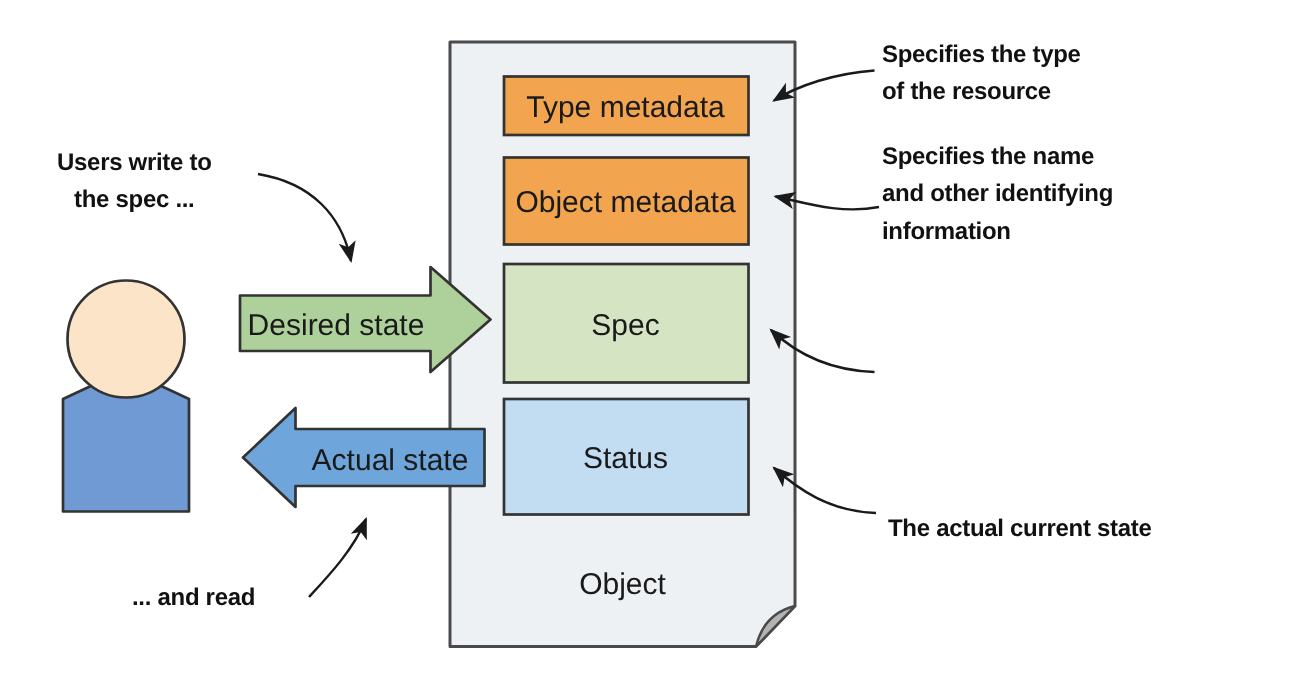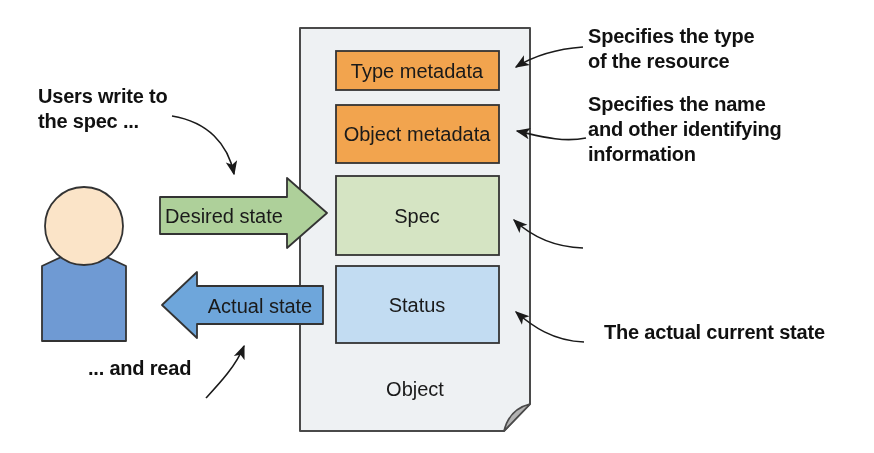--- a/index.html
+++ b/index.html
@@ -1,19 +1,19 @@
 <!DOCTYPE html>
 <html><head>
 <meta charset="utf-8">
 <style>
   html,body{margin:0;padding:0;}
   body{background:#ffffff;font-family:"Liberation Sans",sans-serif;}
   #stage{position:relative;width:874px;height:453px;background:#ffffff;overflow:hidden;}
   #stage svg{position:absolute;left:0;top:0;}
-  .annot{position:absolute;font-weight:bold;font-size:20px;line-height:25px;
+  .annot{position:absolute;font-weight:bold;font-size:16px;line-height:25px;
          color:#111111;letter-spacing:-0.2px;white-space:nowrap;}
   .annot .line{display:block;}
   .shape-label{font-family:"Liberation Sans",sans-serif;font-size:20px;fill:#1a1a1a;}
   .curve{fill:none;stroke-width:1.6px;}
 </style>
 </head>
 <body>
 
 <div id="stage">
 
@@ -50,38 +50,38 @@
     <text x="260" y="313" text-anchor="middle" class="shape-label">Actual state</text>
 
     <path class="curve" d="M172,116 C208,122 228,144 234,174" marker-end="url(#ah)" stroke="#1a1a1a"></path>
     <path class="curve" d="M206,398 C219,384 236,366 244,346" marker-end="url(#ah)" stroke="#1a1a1a"></path>
     <path class="curve" d="M583,47 C556,49 532,57 516,67" marker-end="url(#ah)" stroke="#1a1a1a"></path>
     <path class="curve" d="M586,138 C560,143 536,135 517,131" marker-end="url(#ah)" stroke="#1a1a1a"></path>
     <path class="curve" d="M583,248 C552,247 530,235 514,220" marker-end="url(#ah)" stroke="#1a1a1a"></path>
     <path class="curve" d="M584,342 C553,341 532,326 516,312" marker-end="url(#ah)" stroke="#1a1a1a"></path>
   </svg>
 
-  <div class="annot" style="left:38px;top:84px;">
+  <div class="annot" style="left:38px;top:96px;text-align:center;">
     <span class="line">Users write to</span>
     <span class="line">the spec ...</span>
   </div>
 
-  <div class="annot" style="left:88px;top:356px;">
+  <div class="annot" style="left:88px;top:386px;">
     <span class="line">... and read</span>
   </div>
 
   <div class="annot" style="left:588px;top:24px;">
     <span class="line">Specifies the type</span>
     <span class="line">of the resource</span>
   </div>
 
   <div class="annot" style="left:588px;top:92px;">
     <span class="line">Specifies the name</span>
     <span class="line">and other identifying</span>
     <span class="line">information</span>
   </div>
 
 
-  <div class="annot" style="left:592px;top:320px;margin-left:12px;">
+  <div class="annot" style="left:592px;top:340px;">
     <span class="line">The actual current state</span>
   </div>
 
 </div>
 
 </body></html>

